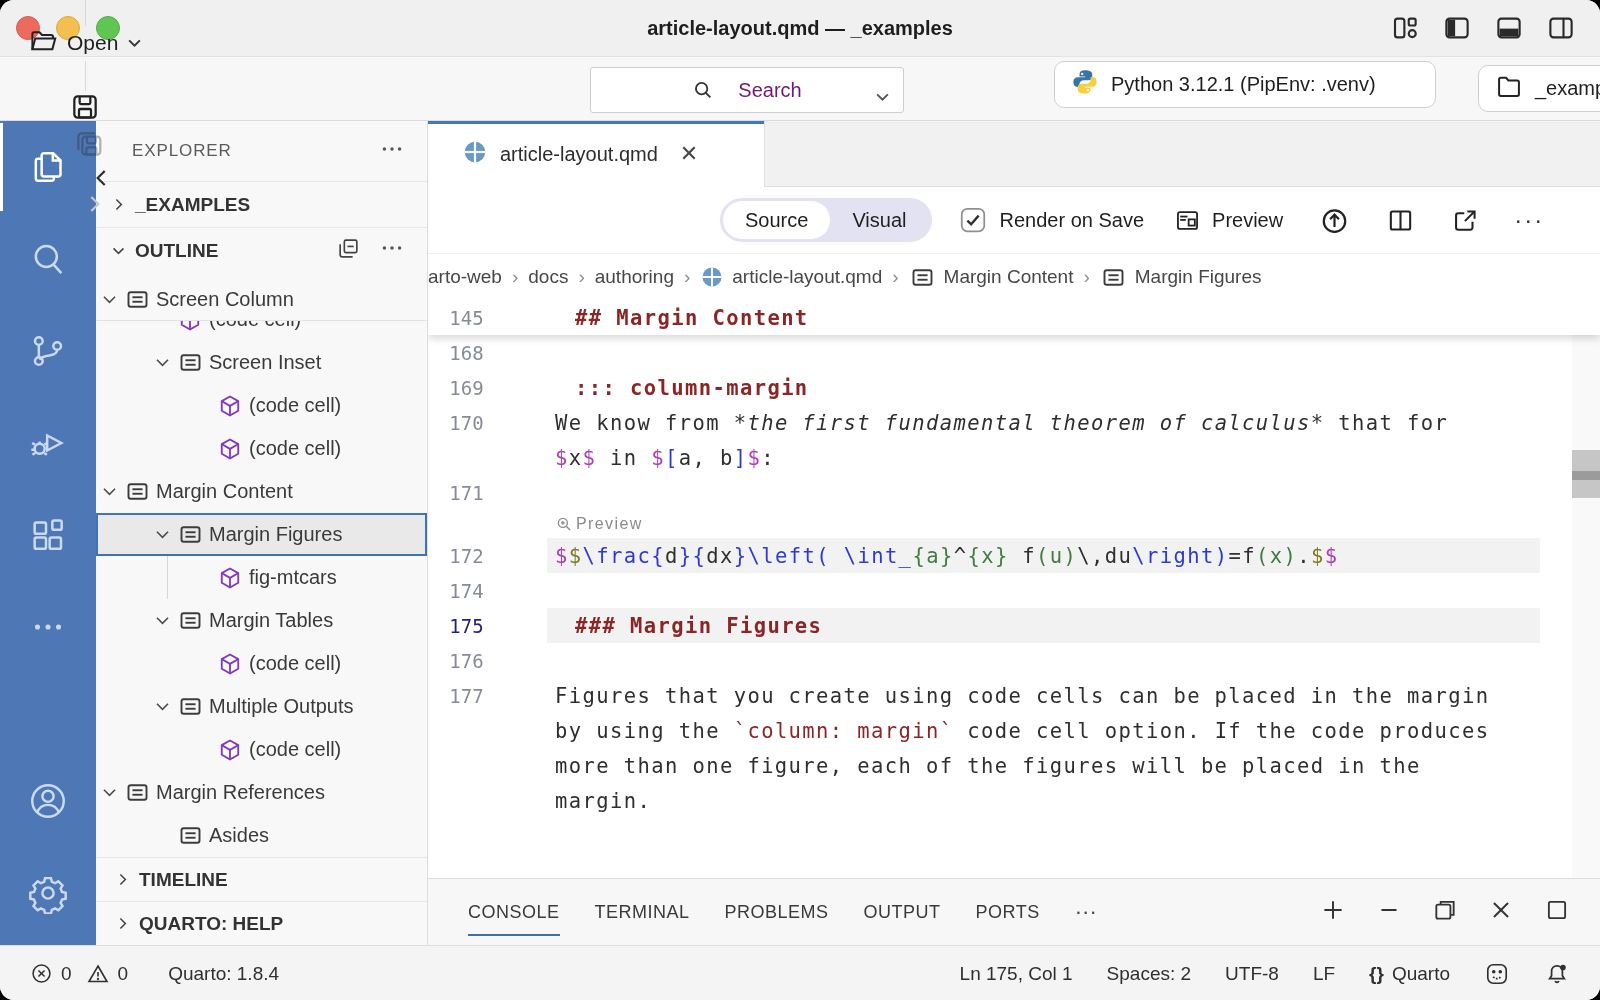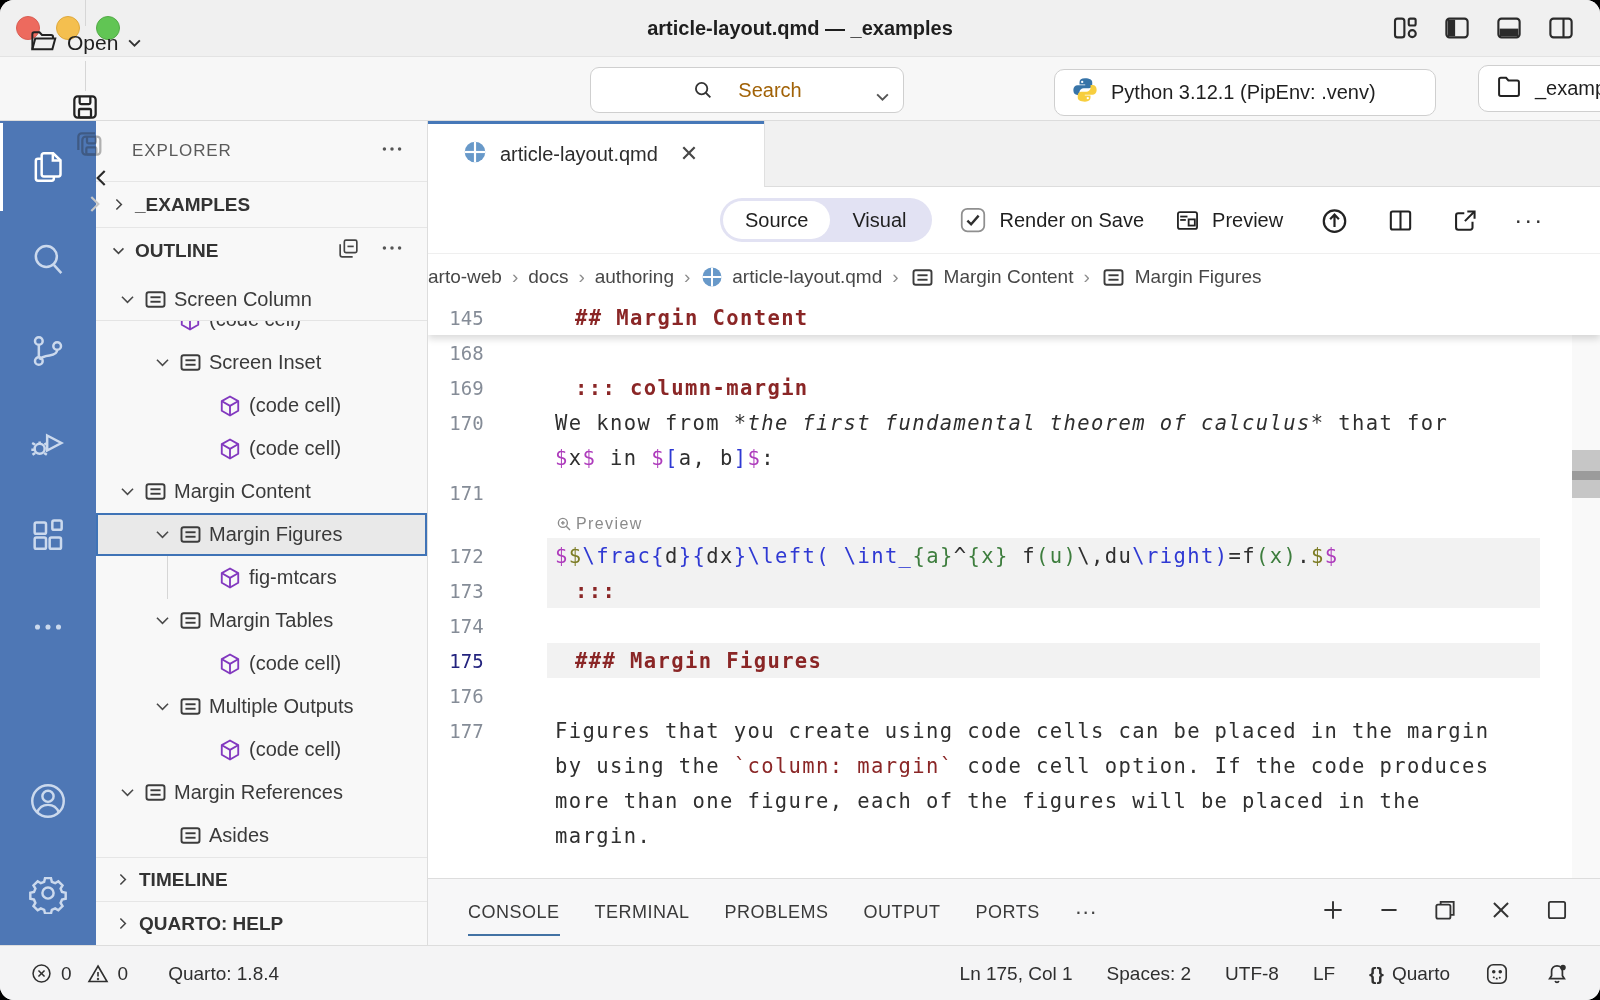--- a/index.html
+++ b/index.html
@@ -16,23 +16,23 @@
   .wintitle{flex:1;text-align:center;font-size:20px;font-weight:700;color:#1e1e1e;}
   .titleicons{position:absolute;right:24px;top:0;height:56px;display:flex;align-items:center;gap:22px;}
   .titleicons svg{display:block;}
 
   
   .toolbar{position:relative;height:63px;background:#f7f7f7;border-bottom:1px solid #dcdcdc;display:flex;align-items:center;}
   .tbgroup{display:flex;align-items:center;}
   .tbbtn{display:flex;align-items:center;gap:9px;font-size:21px;color:#1f1f1f;padding:0 8px;}
   .tbsep{width:1px;height:30px;background:#d6d6d6;margin:0 12px;}
   .dim{opacity:.33;}
-  .searchbox{position:absolute;left:590px;top:10px;width:312px;height:44px;background:#fff;border:1px solid #cfcfcf;border-radius:9px;display:flex;align-items:center;justify-content:center;gap:24px;font-size:20px;color:#a16207;}
+  .searchbox{position:absolute;left:590px;top:10px;width:312px;height:44px;background:#fff;border:1px solid #cfcfcf;border-radius:3px;display:flex;align-items:center;justify-content:center;gap:24px;font-size:20px;color:#701a75;}
   .searchbox .chev{position:absolute;right:13px;top:16px;}
-  .interpreter{position:absolute;left:1054px;top:12px;width:382px;height:47px;background:#fff;border:1px solid #cfcfcf;border-radius:10px;display:flex;align-items:center;gap:12px;padding:0 0 0 16px;font-size:20px;color:#1f1f1f;box-sizing:border-box;}
+  .interpreter{position:absolute;left:1054px;top:4px;width:382px;height:47px;background:#fff;border:1px solid #cfcfcf;border-radius:10px;display:flex;align-items:center;gap:12px;padding:0 0 0 16px;font-size:20px;color:#1f1f1f;box-sizing:border-box;}
   .wsbutton{position:absolute;left:1478px;top:8px;width:170px;height:47px;background:#fff;border:1px solid #cfcfcf;border-radius:10px;display:flex;align-items:center;gap:12px;padding-left:16px;font-size:20px;color:#1f1f1f;box-sizing:border-box;}
 
   
   .main{display:flex;height:824px;}
 
   
   .activitybar{width:96px;background:#4e77b5;display:flex;flex-direction:column;align-items:center;flex-shrink:0;}
   .abitem{position:relative;width:96px;height:92px;display:flex;align-items:center;justify-content:center;}
   .abitem svg{display:block;opacity:.88;}
   .abitem.active svg{opacity:1;}
@@ -43,21 +43,21 @@
   .sidebar{width:332px;background:#f8f8f8;border-right:1px solid #ddd;flex-shrink:0;display:flex;flex-direction:column;box-sizing:border-box;justify-content:space-between;}
   .sbheader{height:60px;display:flex;align-items:center;padding:0 22px 0 36px;font-size:17px;letter-spacing:.9px;color:#5a5a5a;}
   .sbheader .more{margin-left:auto;}
   .sbsection{height:46px;display:flex;align-items:center;gap:8px;padding:0 22px 0 14px;font-size:19px;font-weight:700;color:#333;border-top:1px solid #e6e6e6;box-sizing:border-box;}
   .sbsection .hicons{margin-left:auto;display:flex;align-items:center;gap:18px;}
   .outline-body{flex:1;overflow:hidden;padding-top:5px;position:relative;}
   .trow{position:relative;height:43px;display:flex;align-items:center;font-size:20px;color:#3a3a3a;box-sizing:border-box;}
   .trow .chev{width:26px;display:flex;justify-content:center;flex-shrink:0;}
   .trow .ticon{width:30px;display:flex;justify-content:center;flex-shrink:0;}
   .trow .tlabel{margin-left:4px;white-space:nowrap;}
-  .trow.lvl1{padding-left:18px;}
+  .trow.lvl1{}
   .trow.lvl2{padding-left:53px;}
   .trow.lvl3{padding-left:93px;}
   .trow.sel{background:#e9e9e9;box-shadow:inset 0 0 0 2px #3f73b6;}
   .trow.stickyrow{border-bottom:1px solid #e4e4e4;background:#f8f8f8;z-index:2;}
   .clipwrap{height:20px;overflow:hidden;}
   .clipwrap .trow{margin-top:-23px;}
   .guideline{position:absolute;left:71px;top:0;bottom:0;width:1px;background:#d6d6d6;}
   .sbfoot{border-top:1px solid #e6e6e6;height:44px;display:flex;align-items:center;gap:8px;padding-left:18px;font-size:19px;font-weight:700;color:#333;box-sizing:border-box;}
 
   
@@ -707,24 +707,20 @@
                 <line x1="10.5" y1="8" x2="10.5" y2="13"></line>
                 <line x1="8" y1="10.5" x2="13" y2="10.5"></line>
               </svg>
               <span>Preview</span>
             </span>
           </div>
           <div class="line band">
             <span class="ln">172</span>
             <span class="codetxt"><span class="c-mag">$</span><span class="c-olv">$</span><span class="c-blu">\frac</span><span class="c-blu">{</span><span class="c-plain">d</span><span class="c-blu">}</span><span class="c-blu">{</span><span class="c-plain">dx</span><span class="c-blu">}</span><span class="c-blu">\left(</span><span class="c-plain"> </span><span class="c-blu">\int_</span><span class="c-grn">{</span><span class="c-grn">a</span><span class="c-grn">}</span><span class="c-plain">^</span><span class="c-grn">{</span><span class="c-grn">x</span><span class="c-grn">}</span><span class="c-plain"> f</span><span class="c-grn">(</span><span class="c-grn">u</span><span class="c-grn">)</span><span class="c-plain">\,du</span><span class="c-blu">\right</span><span class="c-blu">)</span><span class="c-plain">=f</span><span class="c-grn">(</span><span class="c-grn">x</span><span class="c-grn">)</span><span class="c-plain">.</span><span class="c-olv">$</span><span class="c-mag">$</span></span>
           </div>
-          <div class="line band">
-            <span class="ln">173</span>
-            <span class="codetxt"><span class="c-head">:::</span></span>
-          </div>
           <div class="line">
             <span class="ln">174</span>
             <span class="codetxt"></span>
           </div>
           <div class="line band">
             <span class="ln activeln">175</span>
             <span class="codetxt"><span class="c-head">### Margin Figures</span></span>
           </div>
           <div class="line">
             <span class="ln">176</span>

